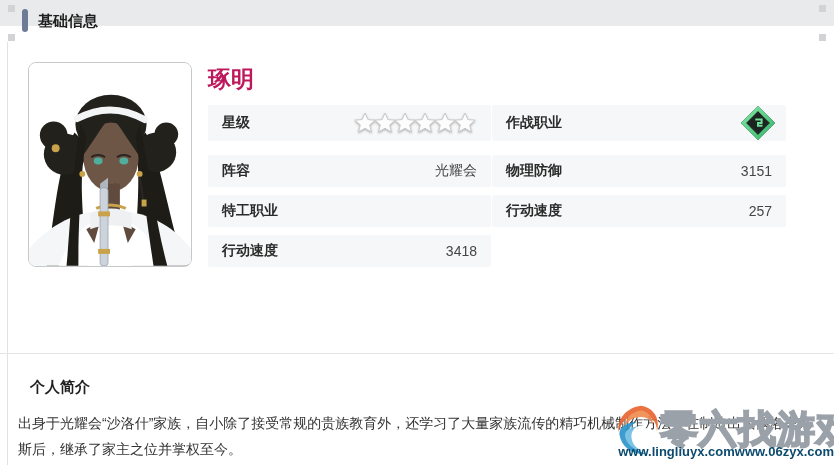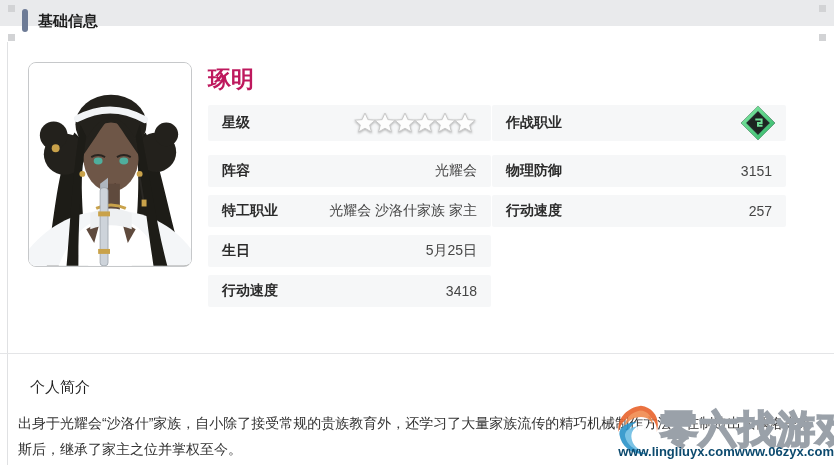--- a/index.html
+++ b/index.html
@@ -35,21 +35,21 @@
   .info-row.first { height:36px; margin-bottom:14px; }
   .row-label { font-weight:bold; font-size:14px; color:#2b2b2b; white-space:nowrap; }
   .row-value { font-size:14px; color:#454545; white-space:nowrap; }
 
   .stars { display:flex; align-items:center; filter:drop-shadow(0 1px 1px rgba(0,0,0,0.28)); }
   .stars svg { width:24px; height:24px; margin-left:-4px; }
   .class-icon { width:36px; height:36px; margin-right:-4px; }
 
   
   .section-divider { position:absolute; left:0; top:353px; width:834px; height:1px; background:#e4e5e7; }
-  .profile-title { position:absolute; left:30px; top:378px; font-size:15px; font-weight:normal; color:#1f1f1f; }
+  .profile-title { position:absolute; left:30px; top:378px; font-size:15px; font-weight:bold; color:#1f1f1f; }
   .profile-text { position:absolute; left:18px; top:410px; width:800px;
                   font-size:14px; line-height:26px; color:#333; }
 
   
   .watermark { position:absolute; left:610px; top:400px; width:224px; height:62px; pointer-events:none; }
   .wm-logo { position:absolute; left:2px; top:3px; width:56px; height:56px; opacity:.9; }
   .wm-brand { position:absolute; left:50px; top:4px; width:176px; font-size:38px; font-weight:bold;
               letter-spacing:1px; color:#eceef0; -webkit-text-stroke:2px #9aa1a9; white-space:nowrap; }
   .wm-urls { position:absolute; left:8px; top:44px; width:216px; display:flex; justify-content:flex-end;
              font-size:13px; font-weight:bold; color:#0c4a6e; }
@@ -155,25 +155,20 @@
     <path d="M12 2 L14.9 8.6 L22.2 9.2 L16.7 13.9 L18.4 21 L12 17.2 L5.6 21 L7.3 13.9 L1.8 9.2 L9.1 8.6 Z" fill="#fdfdfd" stroke="#c9c9c9" stroke-width="1"></path>
   </svg>
 </span>
     </div>
     <div class="info-row">
       <span class="row-label">阵容</span>
       <span class="row-value">光耀会</span>
     </div>
     <div class="info-row">
       <span class="row-label">特工职业</span>
-      <span class="row-value">光耀会 沙洛什家族 家主</span>
-    </div>
-    <div class="info-row">
-      <span class="row-label">生日</span>
-      <span class="row-value">5月25日</span>
     </div>
     <div class="info-row">
       <span class="row-label">行动速度</span>
       <span class="row-value">3418</span>
     </div>
   </div>
 
   <div class="table table-right">
     <div class="info-row first">
       <span class="row-label">作战职业</span>

